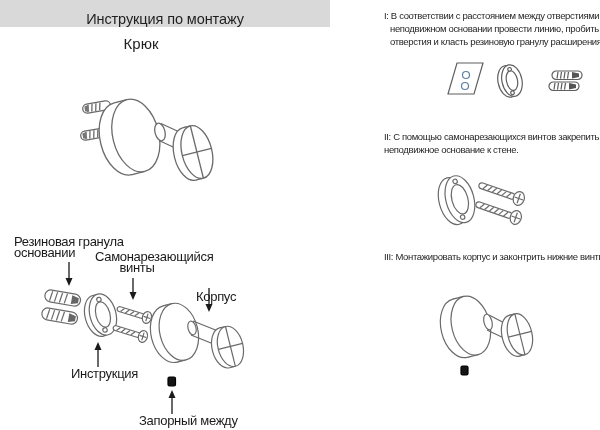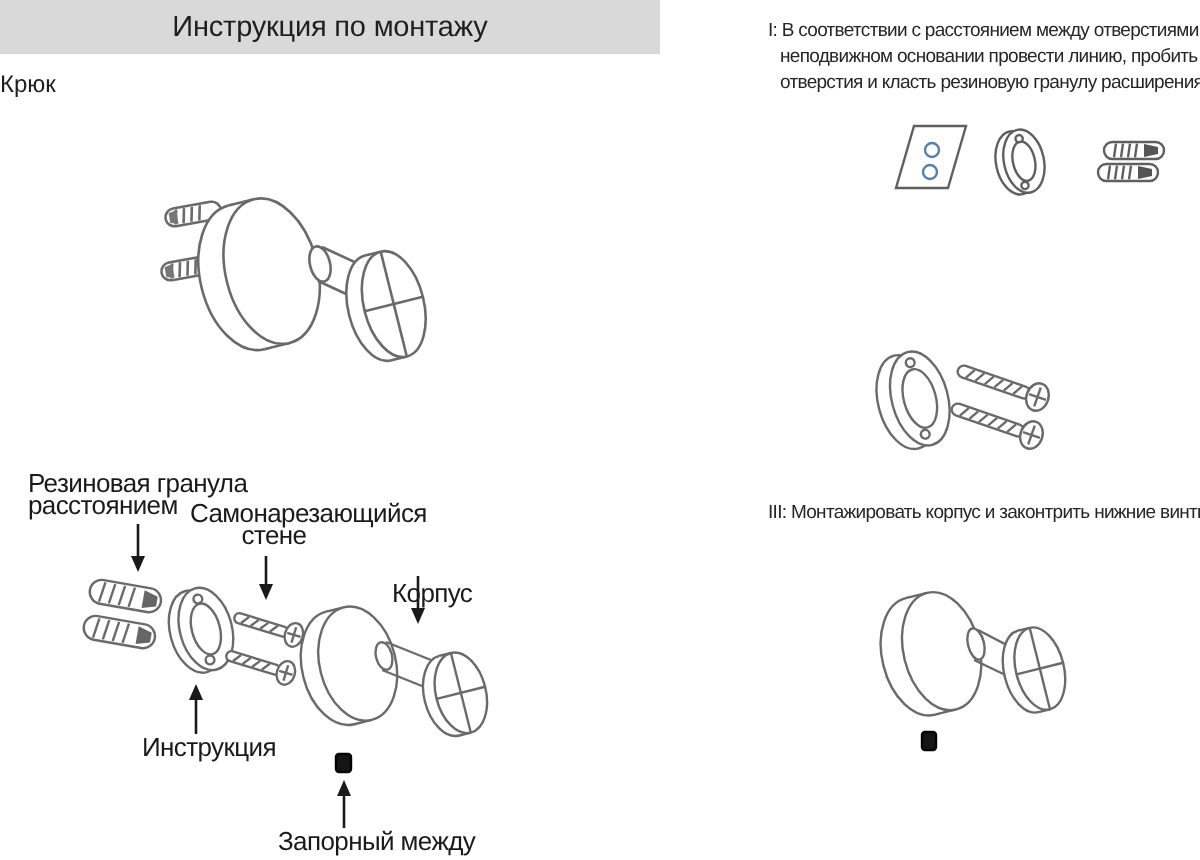--- a/index.html
+++ b/index.html
@@ -1,20 +1,20 @@
 <!DOCTYPE html>
 <html><head>
 <meta charset="utf-8">
 <style>
   *{margin:0;padding:0;box-sizing:border-box}
   html,body{width:600px;height:430px}
   body{background:#fff;font-family:"Liberation Sans",sans-serif;color:#1f1f1f;position:relative;overflow:hidden}
   .abs{position:absolute}
-  .header{left:0;top:0;width:330px;height:27px;background:#d9d9d9;display:flex;align-items:center;justify-content:center;font-size:14.5px;letter-spacing:-0.1px}
-  .subtitle{left:0;top:35px;width:282px;font-size:12px}
+  .header{left:0;top:0;width:330px;height:27px;background:#d9d9d9;display:flex;align-items:flex-end;justify-content:center;font-size:14.5px;letter-spacing:-0.1px}
+  .subtitle{left:0;top:35px;width:282px;text-align:center;font-size:15px}
   .step{font-size:9.5px;letter-spacing:-0.35px;line-height:13px;white-space:nowrap;color:#262626}
   .step1{left:384px;top:9px}
   .step1 div:nth-child(n+2){padding-left:6px}
   .step2{left:384px;top:130px}
   .step3{left:384px;top:250px}
   .dlabel{font-size:13px;letter-spacing:-0.3px;line-height:10.5px;white-space:nowrap;color:#1a1a1a}
   .lbl-granule{left:14px;top:237px}
   .lbl-selftap{left:95px;top:252px;width:84px;text-align:center}
   .lbl-korpus{left:196px;top:292px}
   .lbl-osnovanie{left:71px;top:369px}
@@ -73,25 +73,25 @@
         <line x1="115" y1="88" x2="123" y2="88"></line>
         <ellipse cx="123" cy="61" rx="15" ry="27"></ellipse>
         <line x1="123" y1="34" x2="123" y2="88"></line>
         <line x1="108" y1="61" x2="138" y2="61"></line>
       </g>
     </g>
   </svg>
 
   <div class="abs dlabel lbl-granule">
     <div>Резиновая гранула</div>
-    <div>расстоянием</div>
+    <div>основании</div>
   </div>
   <div class="abs dlabel lbl-selftap">
     <div>Самонарезающийся</div>
-    <div>стене</div>
+    <div>винты</div>
   </div>
   <div class="abs dlabel lbl-korpus">Корпус</div>
   <div class="abs dlabel lbl-osnovanie">Инструкция</div>
   <div class="abs dlabel lbl-zaporny">Запорный между</div>
 
   <svg class="abs svgB" width="370" height="194" viewBox="0 0 370 194">
 
     <g stroke="#1a1a1a" stroke-width="1.3" fill="#1a1a1a">
       <g>
         <line x1="69" y1="26" x2="69" y2="43"></line>
@@ -218,20 +218,22 @@
         <line x1="6" y1="0.8" x2="5" y2="7.7"></line>
           <line x1="9.5" y1="0.8" x2="8.5" y2="7.7"></line>
         <line x1="13" y1="0.8" x2="12" y2="7.7"></line>
           <line x1="16.5" y1="0.8" x2="15.5" y2="7.7"></line>
         <polygon points="20,1 27,2.5 27,6 20,7.5" fill="#555" stroke="none"></polygon>
       </g>
     </g>
   </svg>
 
   <div class="abs step step2">
+    <div>II: С помощью самонарезающихся винтов закрепить</div>
+    <div>неподвижное основание к стене.</div>
   </div>
   <svg class="abs svgD" width="116" height="68" viewBox="0 0 116 68">
     <g stroke="#6a6a6a" stroke-width="1.2" fill="#fff">
       <g transform="rotate(-15 29 34)">
         <ellipse cx="25" cy="34" rx="14" ry="24"></ellipse>
         <ellipse cx="32" cy="34" rx="14" ry="24"></ellipse>
         <ellipse cx="32" cy="34" rx="8" ry="15"></ellipse>
         <circle cx="32" cy="15.5" r="2.2"></circle>
         <circle cx="30" cy="52" r="2.2"></circle>
       </g>

